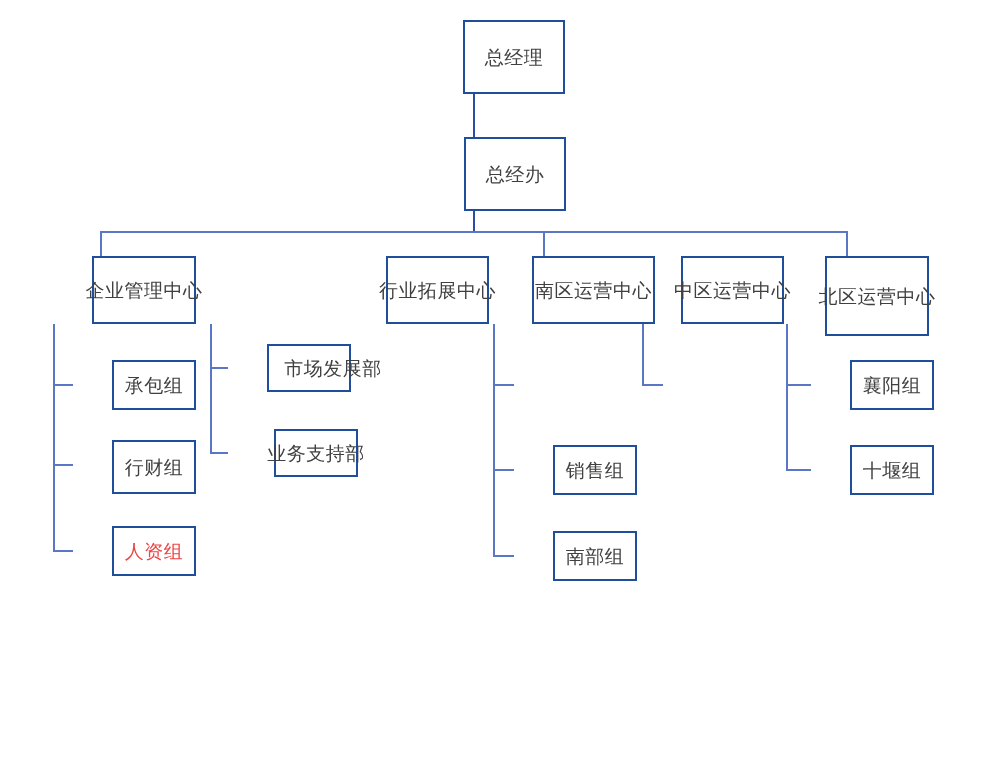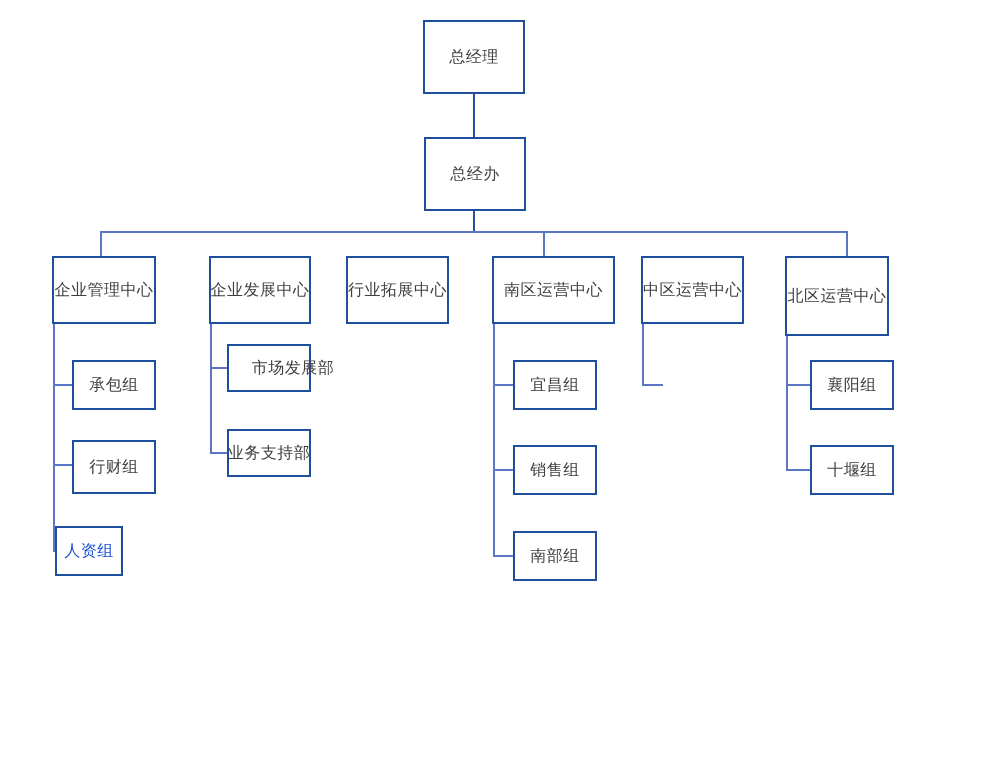--- a/index.html
+++ b/index.html
@@ -25,24 +25,25 @@
   .node {
     position: absolute;
     box-sizing: border-box;
     background: #ffffff;
     border: 2px solid #1F4E9C;
     display: flex;
     align-items: center;
     justify-content: center;
     text-align: center;
     color: #404040;
-    font-size: 16px;
+    font-size: 19px;
     line-height: 1.2;
     letter-spacing: 0.5px;
     z-index: 2;
+    margin-left: 40px;
   }
   .node-label {
     display: block;
     white-space: nowrap;
   }
   .conn {
     position: absolute;
     background: #5B76C4;
     z-index: 1;
   }
@@ -78,52 +79,46 @@
     <div class="conn h" style="left: 786px; top: 469px; width: 25px; height: 2px; background: rgb(91, 118, 196);"></div>
     <div class="node" style="left: 423px; top: 20px; width: 102px; height: 74px; border-color: rgb(31, 78, 156); background: rgb(255, 255, 255); color: rgb(64, 64, 64);">
       <span class="node-label">总经理</span>
     </div>
     <div class="node" style="left: 424px; top: 137px; width: 102px; height: 74px; border-color: rgb(31, 78, 156); background: rgb(255, 255, 255); color: rgb(64, 64, 64);">
       <span class="node-label">总经办</span>
     </div>
     <div class="node" style="left: 52px; top: 256px; width: 104px; height: 68px; border-color: rgb(31, 78, 156); background: rgb(255, 255, 255); color: rgb(64, 64, 64);">
       <span class="node-label">企业管理中心</span>
     </div>
-    <div class="node" style="left: 209px; top: 256px; width: 102px; height: 68px; border-color: rgb(31, 78, 156); background: rgb(255, 255, 255); color: rgb(64, 64, 64);">
-      <span class="node-label">企业发展中心</span>
-    </div>
     <div class="node" style="left: 346px; top: 256px; width: 103px; height: 68px; border-color: rgb(31, 78, 156); background: rgb(255, 255, 255); color: rgb(64, 64, 64);">
       <span class="node-label">行业拓展中心</span>
     </div>
     <div class="node" style="left: 492px; top: 256px; width: 123px; height: 68px; border-color: rgb(31, 78, 156); background: rgb(255, 255, 255); color: rgb(64, 64, 64);">
       <span class="node-label">南区运营中心</span>
     </div>
     <div class="node" style="left: 641px; top: 256px; width: 103px; height: 68px; border-color: rgb(31, 78, 156); background: rgb(255, 255, 255); color: rgb(64, 64, 64);">
       <span class="node-label">中区运营中心</span>
     </div>
     <div class="node" style="left: 785px; top: 256px; width: 104px; height: 80px; border-color: rgb(31, 78, 156); background: rgb(255, 255, 255); color: rgb(64, 64, 64);">
       <span class="node-label">北区运营中心</span>
     </div>
     <div class="node" style="left: 72px; top: 360px; width: 84px; height: 50px; border-color: rgb(31, 78, 156); background: rgb(255, 255, 255); color: rgb(64, 64, 64);">
       <span class="node-label">承包组</span>
     </div>
     <div class="node" style="left: 72px; top: 440px; width: 84px; height: 54px; border-color: rgb(31, 78, 156); background: rgb(255, 255, 255); color: rgb(64, 64, 64);">
       <span class="node-label">行财组</span>
     </div>
-    <div class="node" style="left: 55px; top: 526px; width: 68px; height: 50px; border-color: rgb(31, 78, 156); background: rgb(255, 255, 255); color: #1d4ed8;">
+    <div class="node" style="left: 72px; top: 526px; width: 84px; height: 50px; border-color: rgb(31, 78, 156); background: rgb(255, 255, 255); color: #ef4444;">
       <span class="node-label">人资组</span>
     </div>
     <div class="node" style="left: 227px; top: 344px; width: 84px; height: 48px; border-color: rgb(31, 78, 156); background: rgb(255, 255, 255); color: rgb(64, 64, 64); padding-left: 48px;">
       <span class="node-label">市场发展部</span>
     </div>
-    <div class="node" style="left: 227px; top: 429px; width: 84px; height: 48px; border-color: rgb(31, 78, 156); background: rgb(255, 255, 255); color: rgb(64, 64, 64);">
+    <div class="node" style="left: 234px; top: 429px; width: 84px; height: 48px; border-color: rgb(31, 78, 156); background: rgb(255, 255, 255); color: rgb(64, 64, 64);">
       <span class="node-label">业务支持部</span>
-    </div>
-    <div class="node" style="left: 513px; top: 360px; width: 84px; height: 50px; border-color: rgb(31, 78, 156); background: rgb(255, 255, 255); color: rgb(64, 64, 64);">
-      <span class="node-label">宜昌组</span>
     </div>
     <div class="node" style="left: 513px; top: 445px; width: 84px; height: 50px; border-color: rgb(31, 78, 156); background: rgb(255, 255, 255); color: rgb(64, 64, 64);">
       <span class="node-label">销售组</span>
     </div>
     <div class="node" style="left: 513px; top: 531px; width: 84px; height: 50px; border-color: rgb(31, 78, 156); background: rgb(255, 255, 255); color: rgb(64, 64, 64);">
       <span class="node-label">南部组</span>
     </div>
     <div class="node" style="left: 810px; top: 360px; width: 84px; height: 50px; border-color: rgb(31, 78, 156); background: rgb(255, 255, 255); color: rgb(64, 64, 64);">
       <span class="node-label">襄阳组</span>
     </div>

